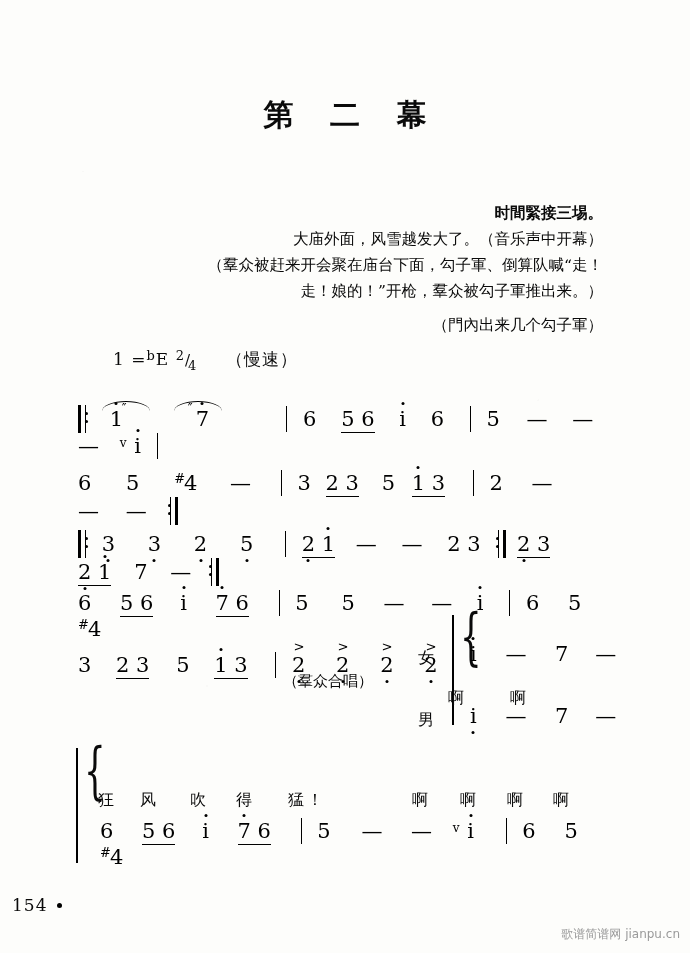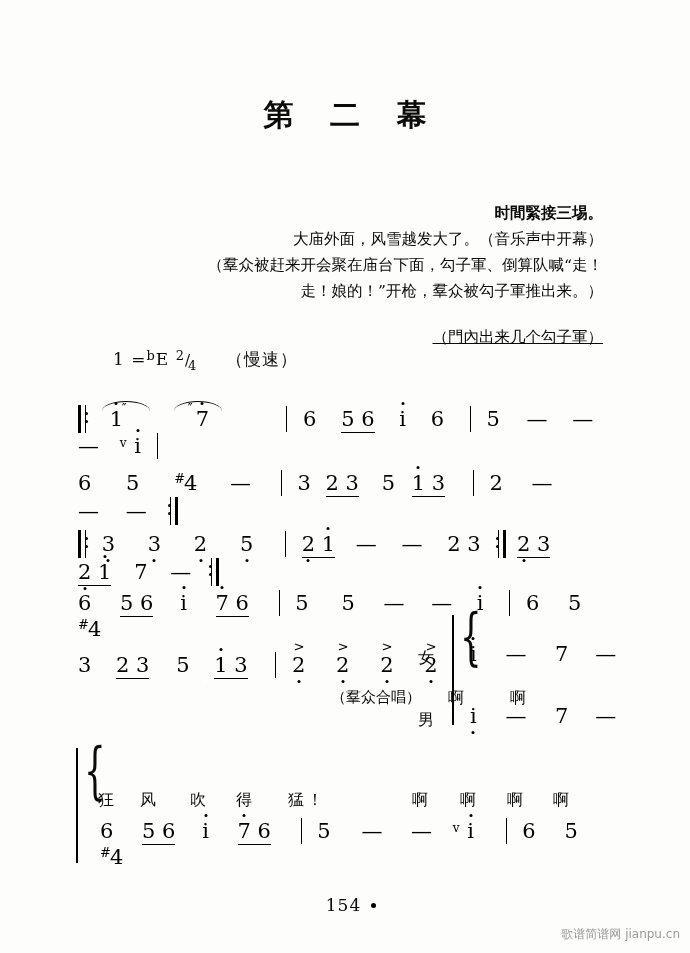--- a/index.html
+++ b/index.html
@@ -191,21 +191,20 @@
   }
   .tick {
     position: absolute;
     font-size: 13px;
   }
   
   .page-num {
     position: absolute;
     bottom: 38px;
     left: 0; right: 0;
-    text-align: center;
     font-family: "DejaVu Serif", serif;
     font-size: 17px;
     letter-spacing: 1px;
     margin-left: 12px;
   }
   .page-num .dotmark {
     display: inline-block;
     width: 5px; height: 5px;
     background: #000;
     border-radius: 50%;
@@ -226,21 +225,21 @@
 
 <div class="page">
 
   <div class="act-title">第 二 幕</div>
 
   <div class="directions">
     <div class="line bold-line">时間緊接三埸。</div>
     <div class="line">大庙外面，风雪越发大了。（音乐声中开幕）</div>
     <div class="line">（羣众被赶来开会聚在庙台下面，勾子軍、倒算队喊“走！</div>
     <div class="line indent-hang">走！娘的！”开枪，羣众被勾子軍推出来。）</div>
-    <div class="line" style="margin-top:20px;text-decoration:underline;">（門內出来几个勾子軍）</div>
+    <div class="line" style="margin-top:8px;">（門內出来几个勾子軍）</div>
   </div>
 
   <div class="keyline">
     <span>1 =</span><span class="flat">b</span><span>E</span>
     <span class="meter"><span class="num">2</span><span class="sl">/</span><span class="den">4</span></span>
     <span class="tempo">（慢速）</span>
   </div>
 
   <div class="staff" style="top:405px; left:78px; width:540px;">
     <span class="repeat-open"></span>
@@ -337,21 +336,21 @@
   <div class="brace" style="top:606px; left:460px;">{</div>
 
   <div class="voice-label" style="top:648px; left:418px;">女</div>
   <div class="staff" style="top:642px; left:470px;">
     <span class="n dot-above" style="margin-right:22px;">i</span>
     <span class="n dash" style="margin-right:22px;">—</span>
     <span class="n" style="margin-right:20px;">7</span>
     <span class="n dash">—</span>
   </div>
 
-  <div class="paren-note" style="top:688px; left:283px;margin-left:48px;">（羣众合唱）</div>
+  <div class="paren-note" style="top:672px; left:283px;">（羣众合唱）</div>
   <div class="lyric" style="top:688px; left:448px;">啊</div>
   <div class="lyric" style="top:688px; left:510px;">啊</div>
 
   <div class="voice-label" style="top:710px; left:418px;">男</div>
   <div class="staff" style="top:704px; left:470px;">
     <span class="n dot-below" style="margin-right:22px;">i</span>
     <span class="n dash" style="margin-right:22px;">—</span>
     <span class="n" style="margin-right:20px;">7</span>
     <span class="n dash">—</span>
   </div>

